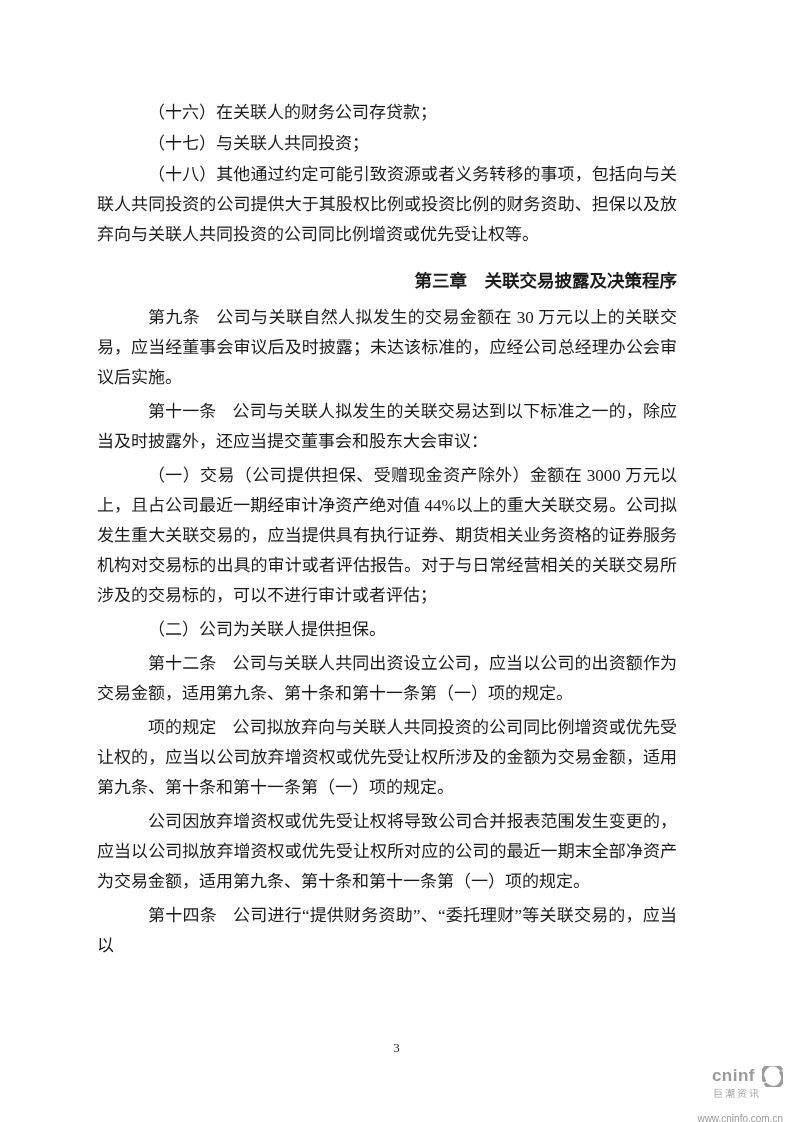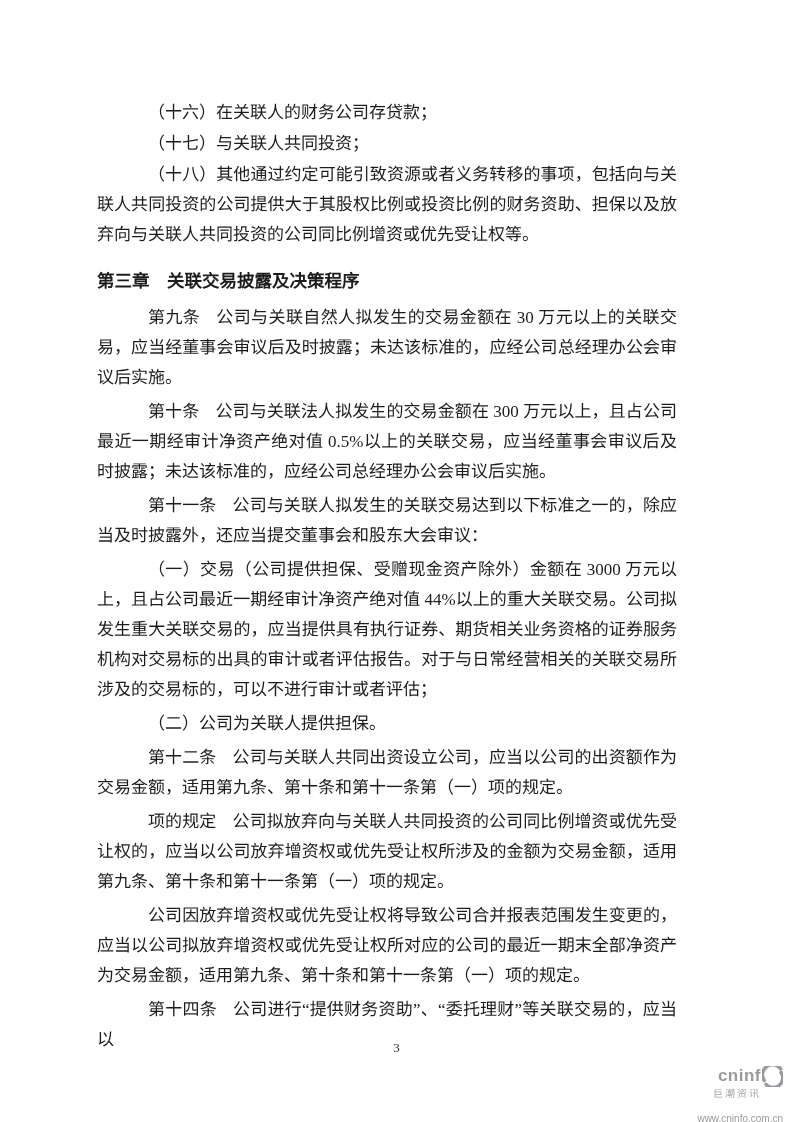--- a/index.html
+++ b/index.html
@@ -31,21 +31,21 @@
     text-indent: 3em;
   }
   .content p.list-item {
     margin-bottom: 1px;
   }
   .chapter-heading {
     margin: 16px 0 7px 0;
     font-size: 17.5px;
     line-height: 30px;
     font-weight: bold;
-    text-align: left;
+    text-align: right;
     text-indent: 0;
     font-family: Liberation Serif, serif;
   }
   .article-term {
     font-weight: normal;
     margin-right: 0.95em;
   }
   .page-number {
     position: absolute;
     left: 0;
@@ -62,21 +62,21 @@
     top: 1064px;
     width: 105px;
     text-align: right;
     font-family: "Liberation Sans", "DejaVu Sans", sans-serif;
     color: #9a9a9a;
   }
   .logo-row {
     display: flex;
     align-items: center;
     justify-content: flex-end;
-    gap: 1px;
+    gap: 7px;
     height: 24px;
   }
   .logo-brand {
     font-weight: bold;
     font-size: 17px;
     letter-spacing: 0.5px;
     line-height: 22px;
   }
   .logo-swirl {
     width: 21px;
@@ -105,21 +105,20 @@
   <div class="content">
 
     <p class="list-item">（十六）在关联人的财务公司存贷款；</p>
     <p class="list-item">（十七）与关联人共同投资；</p>
     <p class="list-item">（十八）其他通过约定可能引致资源或者义务转移的事项，包括向与关联人共同投资的公司提供大于其股权比例或投资比例的财务资助、担保以及放弃向与关联人共同投资的公司同比例增资或优先受让权等。</p>
 
     <h2 class="chapter-heading">第三章　关联交易披露及决策程序</h2>
 
     <p><span class="article-term">第九条</span><span>公司与关联自然人拟发生的交易金额在 30 万元以上的关联交易，应当经董事会审议后及时披露；未达该标准的，应经公司总经理办公会审议后实施。</span></p>
 
-    <p><span class="article-term">第十条</span><span>公司与关联法人拟发生的交易金额在 300 万元以上，且占公司最近一期经审计净资产绝对值 0.5%以上的关联交易，应当经董事会审议后及时披露；未达该标准的，应经公司总经理办公会审议后实施。</span></p>
 
     <p><span class="article-term">第十一条</span><span>公司与关联人拟发生的关联交易达到以下标准之一的，除应当及时披露外，还应当提交董事会和股东大会审议：</span></p>
 
     <p>（一）交易（公司提供担保、受赠现金资产除外）金额在 3000 万元以上，且占公司最近一期经审计净资产绝对值 44%以上的重大关联交易。公司拟发生重大关联交易的，应当提供具有执行证券、期货相关业务资格的证券服务机构对交易标的出具的审计或者评估报告。对于与日常经营相关的关联交易所涉及的交易标的，可以不进行审计或者评估；</p>
 
     <p>（二）公司为关联人提供担保。</p>
 
     <p><span class="article-term">第十二条</span><span>公司与关联人共同出资设立公司，应当以公司的出资额作为交易金额，适用第九条、第十条和第十一条第（一）项的规定。</span></p>
 
     <p><span class="article-term">项的规定</span><span>公司拟放弃向与关联人共同投资的公司同比例增资或优先受让权的，应当以公司放弃增资权或优先受让权所涉及的金额为交易金额，适用第九条、第十条和第十一条第（一）项的规定。</span></p>

